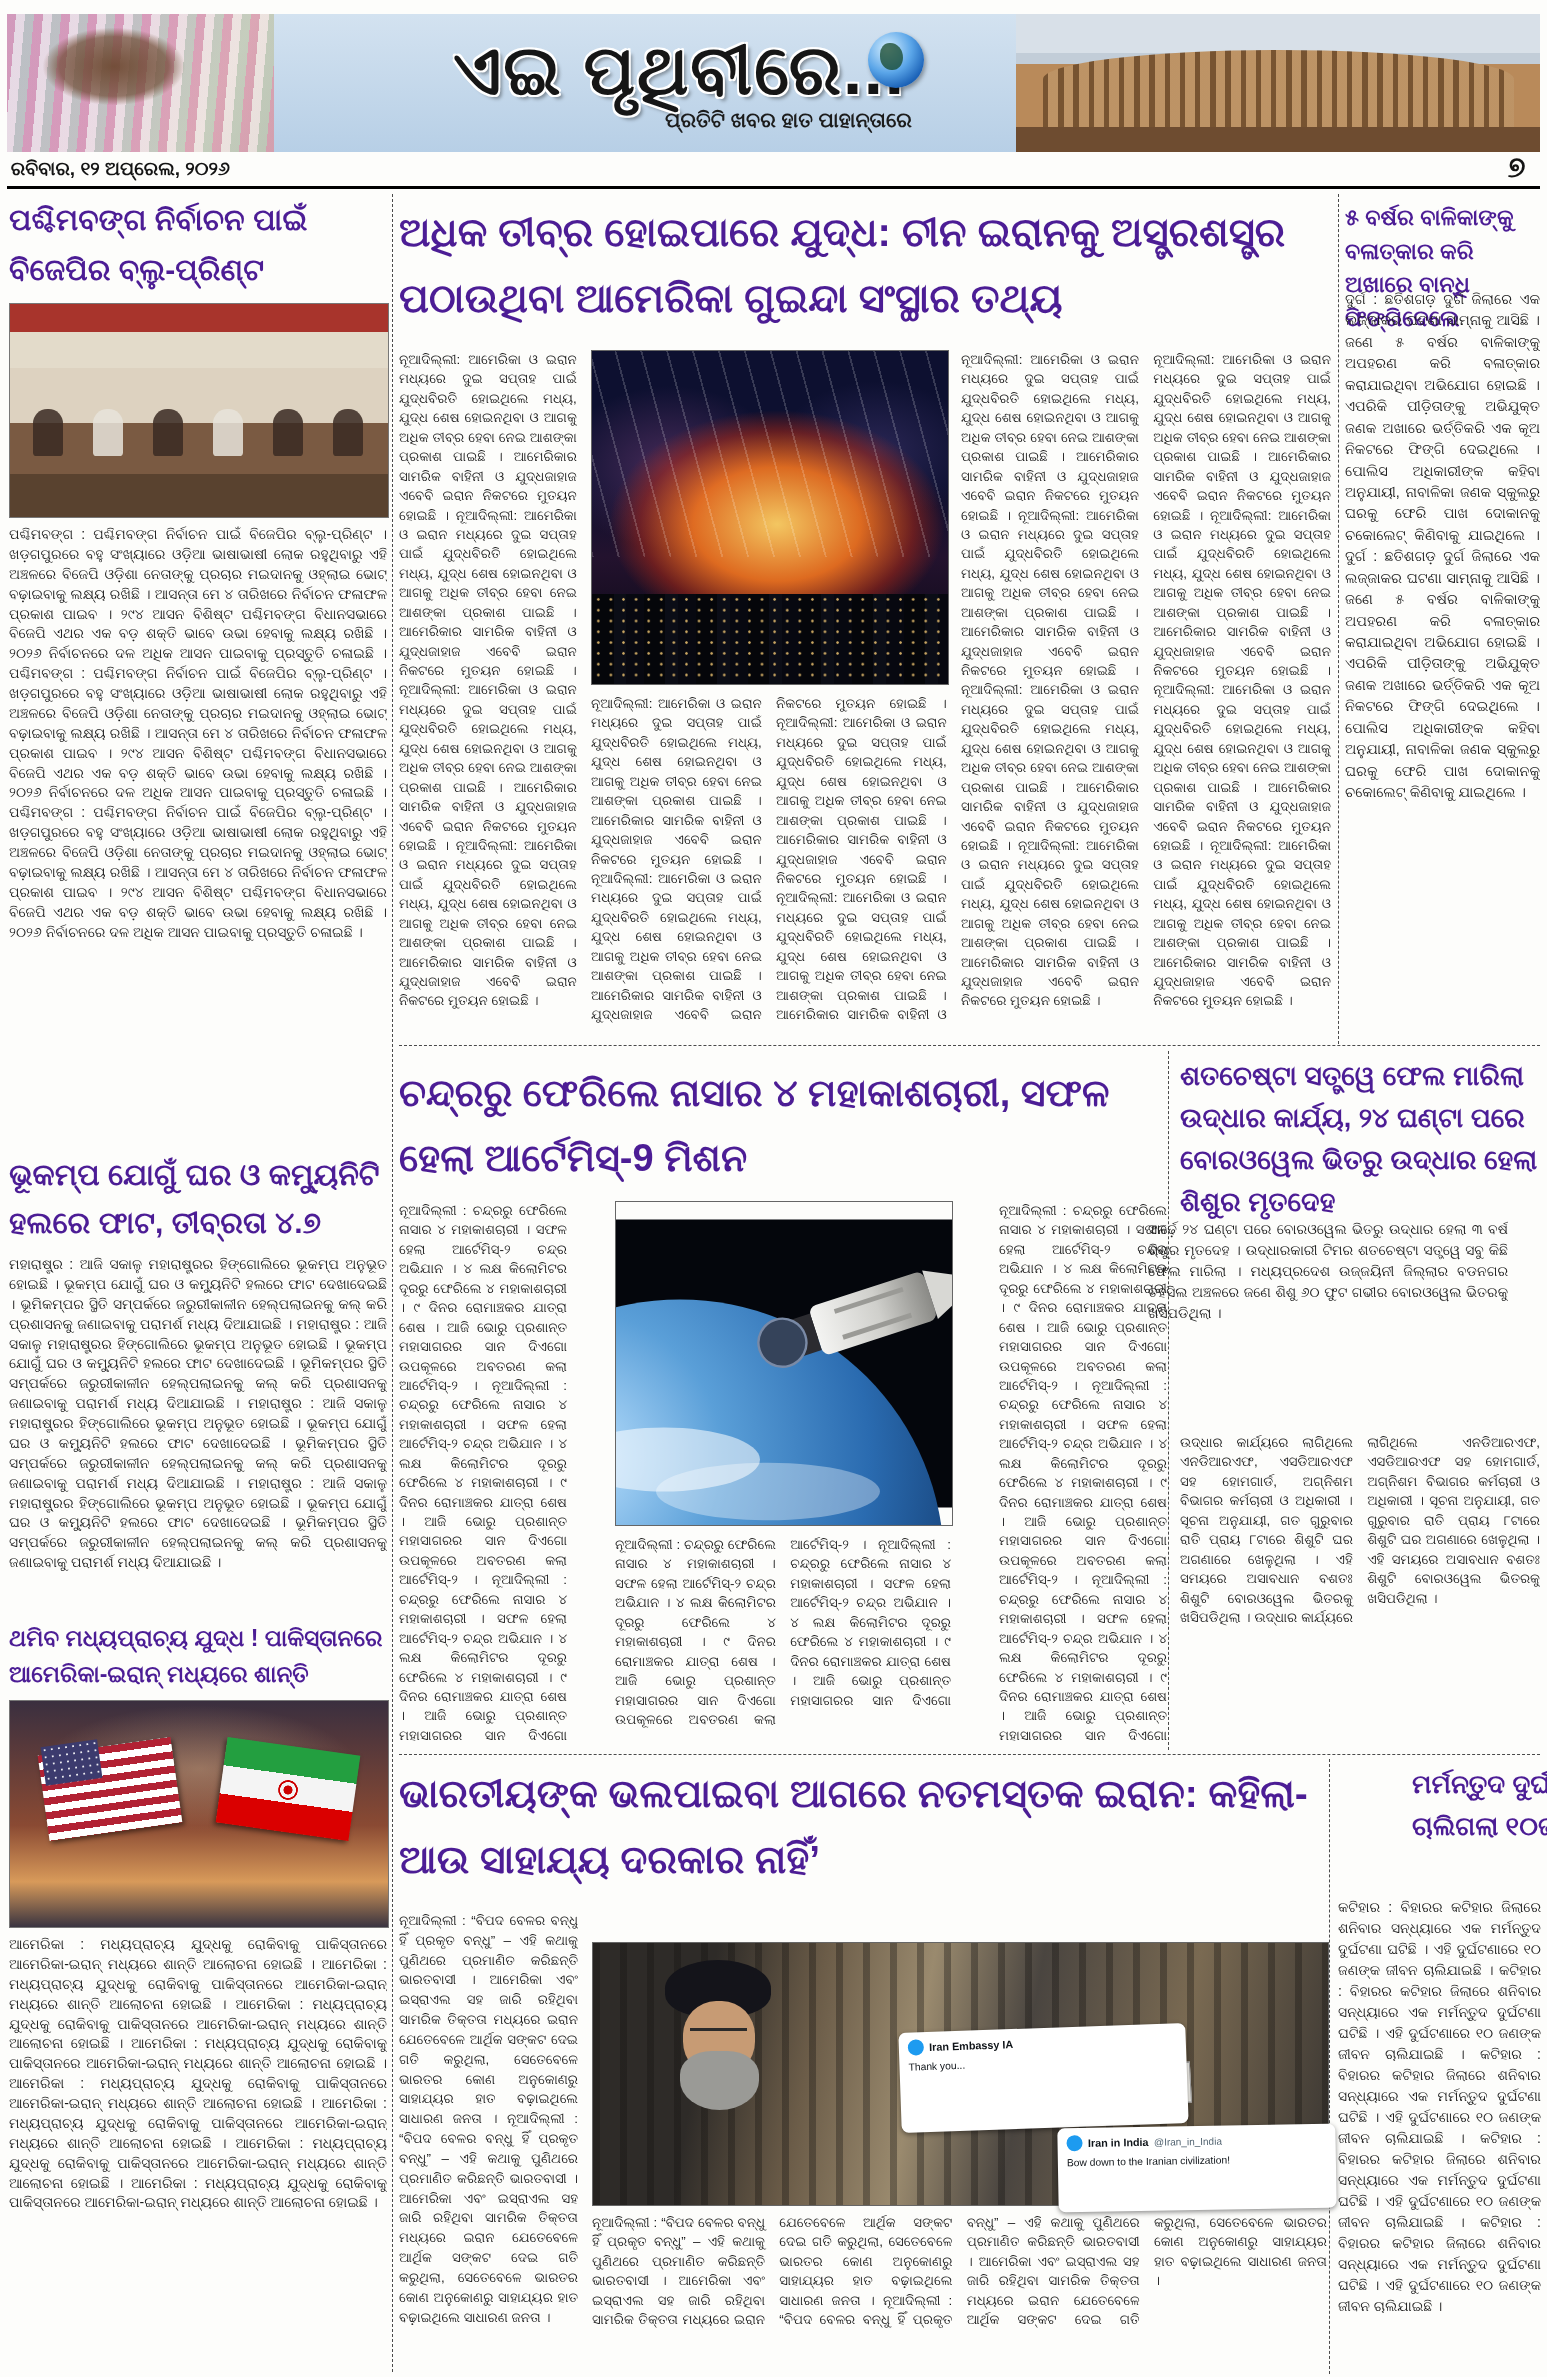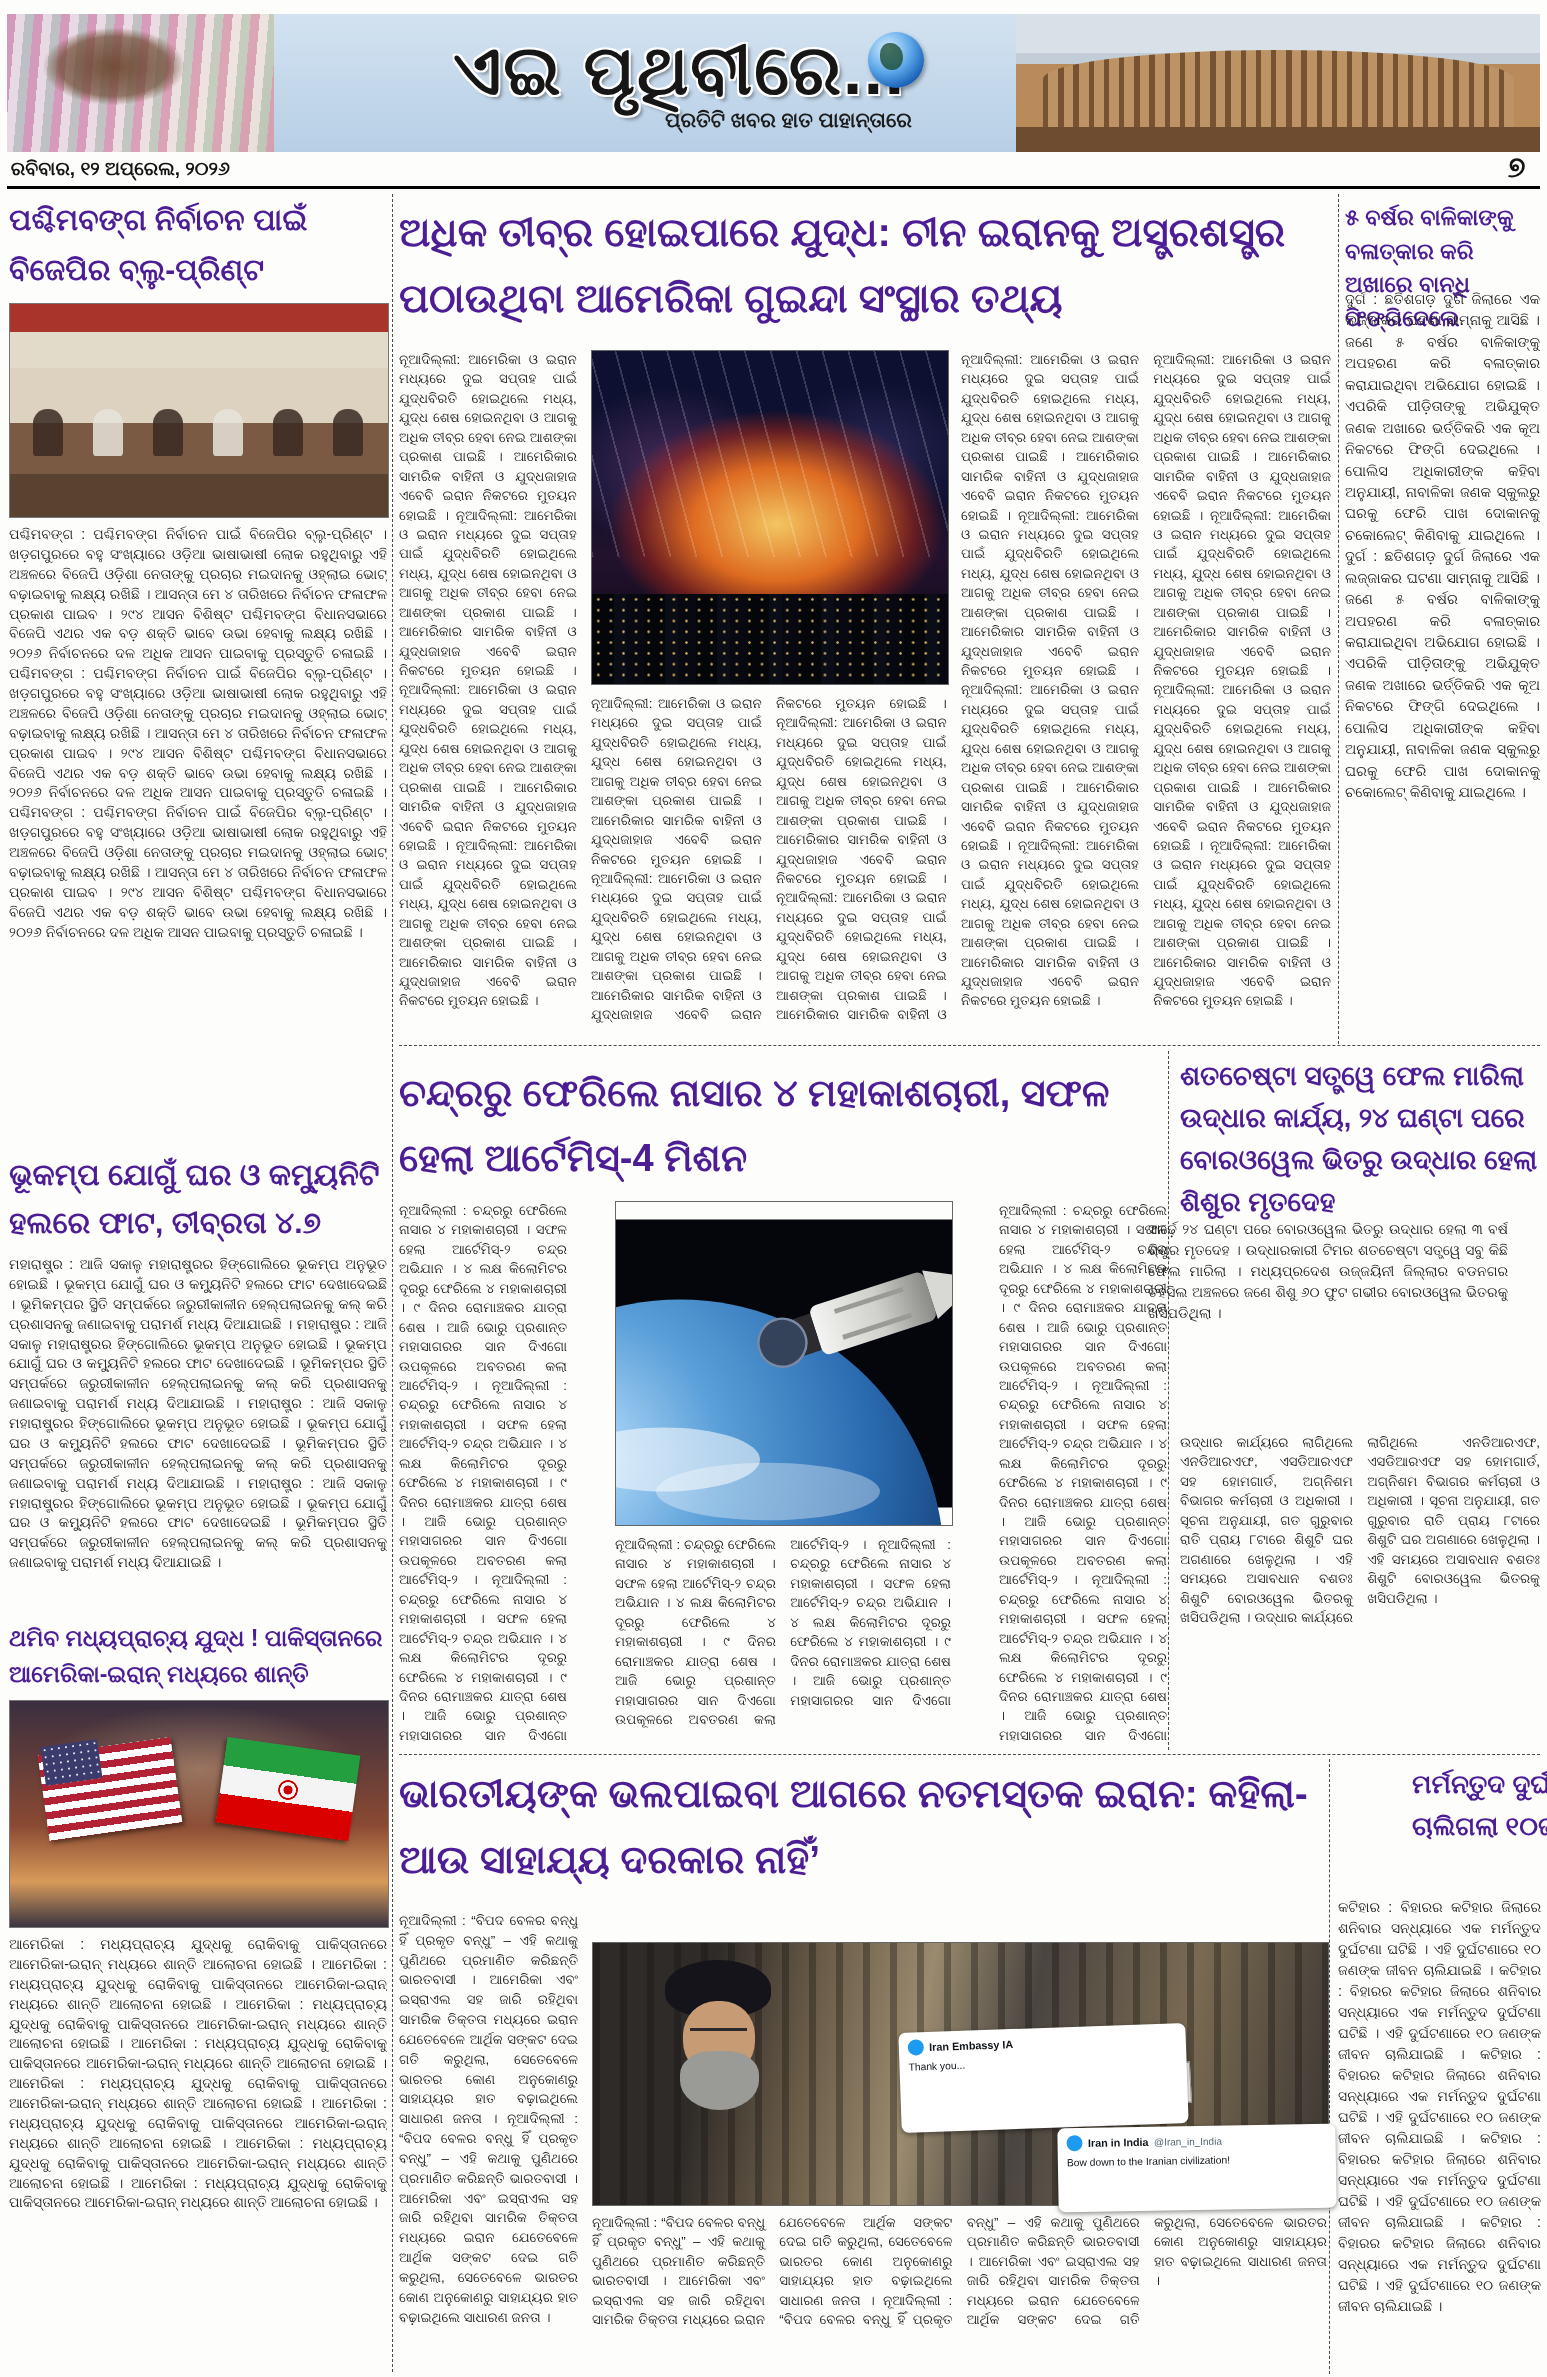--- a/index.html
+++ b/index.html
@@ -175,21 +175,21 @@
     </div>
     <div class="bodytext cols2 war-mid-text">ନୂଆଦିଲ୍ଲୀ: ଆମେରିକା ଓ ଇରାନ ମଧ୍ୟରେ ଦୁଇ ସପ୍ତାହ ପାଇଁ ଯୁଦ୍ଧବିରତି ହୋଇଥିଲେ ମଧ୍ୟ, ଯୁଦ୍ଧ ଶେଷ ହୋଇନଥିବା ଓ ଆଗକୁ ଅଧିକ ତୀବ୍ର ହେବା ନେଇ ଆଶଙ୍କା ପ୍ରକାଶ ପାଇଛି । ଆମେରିକାର ସାମରିକ ବାହିନୀ ଓ ଯୁଦ୍ଧଜାହାଜ ଏବେବି ଇରାନ ନିକଟରେ ମୁତୟନ ହୋଇଛି । ନୂଆଦିଲ୍ଲୀ: ଆମେରିକା ଓ ଇରାନ ମଧ୍ୟରେ ଦୁଇ ସପ୍ତାହ ପାଇଁ ଯୁଦ୍ଧବିରତି ହୋଇଥିଲେ ମଧ୍ୟ, ଯୁଦ୍ଧ ଶେଷ ହୋଇନଥିବା ଓ ଆଗକୁ ଅଧିକ ତୀବ୍ର ହେବା ନେଇ ଆଶଙ୍କା ପ୍ରକାଶ ପାଇଛି । ଆମେରିକାର ସାମରିକ ବାହିନୀ ଓ ଯୁଦ୍ଧଜାହାଜ ଏବେବି ଇରାନ ନିକଟରେ ମୁତୟନ ହୋଇଛି । ନୂଆଦିଲ୍ଲୀ: ଆମେରିକା ଓ ଇରାନ ମଧ୍ୟରେ ଦୁଇ ସପ୍ତାହ ପାଇଁ ଯୁଦ୍ଧବିରତି ହୋଇଥିଲେ ମଧ୍ୟ, ଯୁଦ୍ଧ ଶେଷ ହୋଇନଥିବା ଓ ଆଗକୁ ଅଧିକ ତୀବ୍ର ହେବା ନେଇ ଆଶଙ୍କା ପ୍ରକାଶ ପାଇଛି । ଆମେରିକାର ସାମରିକ ବାହିନୀ ଓ ଯୁଦ୍ଧଜାହାଜ ଏବେବି ଇରାନ ନିକଟରେ ମୁତୟନ ହୋଇଛି । ନୂଆଦିଲ୍ଲୀ: ଆମେରିକା ଓ ଇରାନ ମଧ୍ୟରେ ଦୁଇ ସପ୍ତାହ ପାଇଁ ଯୁଦ୍ଧବିରତି ହୋଇଥିଲେ ମଧ୍ୟ, ଯୁଦ୍ଧ ଶେଷ ହୋଇନଥିବା ଓ ଆଗକୁ ଅଧିକ ତୀବ୍ର ହେବା ନେଇ ଆଶଙ୍କା ପ୍ରକାଶ ପାଇଛି । ଆମେରିକାର ସାମରିକ ବାହିନୀ ଓ ଯୁଦ୍ଧଜାହାଜ ଏବେବି ଇରାନ ନିକଟରେ ମୁତୟନ ହୋଇଛି ।</div>
   </div>
   <div class="bodytext war-col">ନୂଆଦିଲ୍ଲୀ: ଆମେରିକା ଓ ଇରାନ ମଧ୍ୟରେ ଦୁଇ ସପ୍ତାହ ପାଇଁ ଯୁଦ୍ଧବିରତି ହୋଇଥିଲେ ମଧ୍ୟ, ଯୁଦ୍ଧ ଶେଷ ହୋଇନଥିବା ଓ ଆଗକୁ ଅଧିକ ତୀବ୍ର ହେବା ନେଇ ଆଶଙ୍କା ପ୍ରକାଶ ପାଇଛି । ଆମେରିକାର ସାମରିକ ବାହିନୀ ଓ ଯୁଦ୍ଧଜାହାଜ ଏବେବି ଇରାନ ନିକଟରେ ମୁତୟନ ହୋଇଛି । ନୂଆଦିଲ୍ଲୀ: ଆମେରିକା ଓ ଇରାନ ମଧ୍ୟରେ ଦୁଇ ସପ୍ତାହ ପାଇଁ ଯୁଦ୍ଧବିରତି ହୋଇଥିଲେ ମଧ୍ୟ, ଯୁଦ୍ଧ ଶେଷ ହୋଇନଥିବା ଓ ଆଗକୁ ଅଧିକ ତୀବ୍ର ହେବା ନେଇ ଆଶଙ୍କା ପ୍ରକାଶ ପାଇଛି । ଆମେରିକାର ସାମରିକ ବାହିନୀ ଓ ଯୁଦ୍ଧଜାହାଜ ଏବେବି ଇରାନ ନିକଟରେ ମୁତୟନ ହୋଇଛି । ନୂଆଦିଲ୍ଲୀ: ଆମେରିକା ଓ ଇରାନ ମଧ୍ୟରେ ଦୁଇ ସପ୍ତାହ ପାଇଁ ଯୁଦ୍ଧବିରତି ହୋଇଥିଲେ ମଧ୍ୟ, ଯୁଦ୍ଧ ଶେଷ ହୋଇନଥିବା ଓ ଆଗକୁ ଅଧିକ ତୀବ୍ର ହେବା ନେଇ ଆଶଙ୍କା ପ୍ରକାଶ ପାଇଛି । ଆମେରିକାର ସାମରିକ ବାହିନୀ ଓ ଯୁଦ୍ଧଜାହାଜ ଏବେବି ଇରାନ ନିକଟରେ ମୁତୟନ ହୋଇଛି । ନୂଆଦିଲ୍ଲୀ: ଆମେରିକା ଓ ଇରାନ ମଧ୍ୟରେ ଦୁଇ ସପ୍ତାହ ପାଇଁ ଯୁଦ୍ଧବିରତି ହୋଇଥିଲେ ମଧ୍ୟ, ଯୁଦ୍ଧ ଶେଷ ହୋଇନଥିବା ଓ ଆଗକୁ ଅଧିକ ତୀବ୍ର ହେବା ନେଇ ଆଶଙ୍କା ପ୍ରକାଶ ପାଇଛି । ଆମେରିକାର ସାମରିକ ବାହିନୀ ଓ ଯୁଦ୍ଧଜାହାଜ ଏବେବି ଇରାନ ନିକଟରେ ମୁତୟନ ହୋଇଛି ।</div>
   <div class="bodytext war-col">ନୂଆଦିଲ୍ଲୀ: ଆମେରିକା ଓ ଇରାନ ମଧ୍ୟରେ ଦୁଇ ସପ୍ତାହ ପାଇଁ ଯୁଦ୍ଧବିରତି ହୋଇଥିଲେ ମଧ୍ୟ, ଯୁଦ୍ଧ ଶେଷ ହୋଇନଥିବା ଓ ଆଗକୁ ଅଧିକ ତୀବ୍ର ହେବା ନେଇ ଆଶଙ୍କା ପ୍ରକାଶ ପାଇଛି । ଆମେରିକାର ସାମରିକ ବାହିନୀ ଓ ଯୁଦ୍ଧଜାହାଜ ଏବେବି ଇରାନ ନିକଟରେ ମୁତୟନ ହୋଇଛି । ନୂଆଦିଲ୍ଲୀ: ଆମେରିକା ଓ ଇରାନ ମଧ୍ୟରେ ଦୁଇ ସପ୍ତାହ ପାଇଁ ଯୁଦ୍ଧବିରତି ହୋଇଥିଲେ ମଧ୍ୟ, ଯୁଦ୍ଧ ଶେଷ ହୋଇନଥିବା ଓ ଆଗକୁ ଅଧିକ ତୀବ୍ର ହେବା ନେଇ ଆଶଙ୍କା ପ୍ରକାଶ ପାଇଛି । ଆମେରିକାର ସାମରିକ ବାହିନୀ ଓ ଯୁଦ୍ଧଜାହାଜ ଏବେବି ଇରାନ ନିକଟରେ ମୁତୟନ ହୋଇଛି । ନୂଆଦିଲ୍ଲୀ: ଆମେରିକା ଓ ଇରାନ ମଧ୍ୟରେ ଦୁଇ ସପ୍ତାହ ପାଇଁ ଯୁଦ୍ଧବିରତି ହୋଇଥିଲେ ମଧ୍ୟ, ଯୁଦ୍ଧ ଶେଷ ହୋଇନଥିବା ଓ ଆଗକୁ ଅଧିକ ତୀବ୍ର ହେବା ନେଇ ଆଶଙ୍କା ପ୍ରକାଶ ପାଇଛି । ଆମେରିକାର ସାମରିକ ବାହିନୀ ଓ ଯୁଦ୍ଧଜାହାଜ ଏବେବି ଇରାନ ନିକଟରେ ମୁତୟନ ହୋଇଛି । ନୂଆଦିଲ୍ଲୀ: ଆମେରିକା ଓ ଇରାନ ମଧ୍ୟରେ ଦୁଇ ସପ୍ତାହ ପାଇଁ ଯୁଦ୍ଧବିରତି ହୋଇଥିଲେ ମଧ୍ୟ, ଯୁଦ୍ଧ ଶେଷ ହୋଇନଥିବା ଓ ଆଗକୁ ଅଧିକ ତୀବ୍ର ହେବା ନେଇ ଆଶଙ୍କା ପ୍ରକାଶ ପାଇଛି । ଆମେରିକାର ସାମରିକ ବାହିନୀ ଓ ଯୁଦ୍ଧଜାହାଜ ଏବେବି ଇରାନ ନିକଟରେ ମୁତୟନ ହୋଇଛି ।</div>
 </div>
 
 <div class="abs headline girl-head">୫ ବର୍ଷର ବାଳିକାଙ୍କୁ ବଳାତ୍କାର କରି ଅଖାରେ ବାନ୍ଧି ଫିଙ୍ଗିଦେଲେ</div>
 <div class="abs bodytext girl-body">ଦୁର୍ଗ : ଛତିଶଗଡ଼ ଦୁର୍ଗ ଜିଲାରେ ଏକ ଲଜ୍ଜାକର ଘଟଣା ସାମ୍ନାକୁ ଆସିଛି । ଜଣେ ୫ ବର୍ଷର ବାଳିକାଙ୍କୁ ଅପହରଣ କରି ବଳାତ୍କାର କରାଯାଇଥିବା ଅଭିଯୋଗ ହୋଇଛି । ଏପରିକି ପୀଡ଼ିତାଙ୍କୁ ଅଭିଯୁକ୍ତ ଜଣକ ଅଖାରେ ଭର୍ତ୍ତିକରି ଏକ କୂଅ ନିକଟରେ ଫିଙ୍ଗି ଦେଇଥିଲେ । ପୋଲିସ ଅଧିକାରୀଙ୍କ କହିବା ଅନୁଯାୟୀ, ନାବାଳିକା ଜଣକ ସ୍କୁଲରୁ ଘରକୁ ଫେରି ପାଖ ଦୋକାନକୁ ଚକୋଲେଟ୍ କିଣିବାକୁ ଯାଇଥିଲେ । ଦୁର୍ଗ : ଛତିଶଗଡ଼ ଦୁର୍ଗ ଜିଲାରେ ଏକ ଲଜ୍ଜାକର ଘଟଣା ସାମ୍ନାକୁ ଆସିଛି । ଜଣେ ୫ ବର୍ଷର ବାଳିକାଙ୍କୁ ଅପହରଣ କରି ବଳାତ୍କାର କରାଯାଇଥିବା ଅଭିଯୋଗ ହୋଇଛି । ଏପରିକି ପୀଡ଼ିତାଙ୍କୁ ଅଭିଯୁକ୍ତ ଜଣକ ଅଖାରେ ଭର୍ତ୍ତିକରି ଏକ କୂଅ ନିକଟରେ ଫିଙ୍ଗି ଦେଇଥିଲେ । ପୋଲିସ ଅଧିକାରୀଙ୍କ କହିବା ଅନୁଯାୟୀ, ନାବାଳିକା ଜଣକ ସ୍କୁଲରୁ ଘରକୁ ଫେରି ପାଖ ଦୋକାନକୁ ଚକୋଲେଟ୍ କିଣିବାକୁ ଯାଇଥିଲେ ।</div>
 
-<div class="abs headline artemis-head">ଚନ୍ଦ୍ରରୁ ଫେରିଲେ ନାସାର ୪ ମହାକାଶଚାରୀ, ସଫଳ ହେଲା ଆର୍ଟେମିସ୍-4 ମିଶନ</div>
+<div class="abs headline artemis-head">ଚନ୍ଦ୍ରରୁ ଫେରିଲେ ନାସାର ୪ ମହାକାଶଚାରୀ, ସଫଳ ହେଲା ଆର୍ଟେମିସ୍-9 ମିଶନ</div>
 <div class="abs artemis-body">
   <div class="bodytext artemis-col">ନୂଆଦିଲ୍ଲୀ : ଚନ୍ଦ୍ରରୁ ଫେରିଲେ ନାସାର ୪ ମହାକାଶଚାରୀ । ସଫଳ ହେଲା ଆର୍ଟେମିସ୍-୨ ଚନ୍ଦ୍ର ଅଭିଯାନ । ୪ ଲକ୍ଷ କିଲୋମିଟର ଦୂରରୁ ଫେରିଲେ ୪ ମହାକାଶଚାରୀ । ୯ ଦିନର ରୋମାଞ୍ଚକର ଯାତ୍ରା ଶେଷ । ଆଜି ଭୋରୁ ପ୍ରଶାନ୍ତ ମହାସାଗରର ସାନ ଦିଏଗୋ ଉପକୂଳରେ ଅବତରଣ କଲା ଆର୍ଟେମିସ୍-୨ । ନୂଆଦିଲ୍ଲୀ : ଚନ୍ଦ୍ରରୁ ଫେରିଲେ ନାସାର ୪ ମହାକାଶଚାରୀ । ସଫଳ ହେଲା ଆର୍ଟେମିସ୍-୨ ଚନ୍ଦ୍ର ଅଭିଯାନ । ୪ ଲକ୍ଷ କିଲୋମିଟର ଦୂରରୁ ଫେରିଲେ ୪ ମହାକାଶଚାରୀ । ୯ ଦିନର ରୋମାଞ୍ଚକର ଯାତ୍ରା ଶେଷ । ଆଜି ଭୋରୁ ପ୍ରଶାନ୍ତ ମହାସାଗରର ସାନ ଦିଏଗୋ ଉପକୂଳରେ ଅବତରଣ କଲା ଆର୍ଟେମିସ୍-୨ । ନୂଆଦିଲ୍ଲୀ : ଚନ୍ଦ୍ରରୁ ଫେରିଲେ ନାସାର ୪ ମହାକାଶଚାରୀ । ସଫଳ ହେଲା ଆର୍ଟେମିସ୍-୨ ଚନ୍ଦ୍ର ଅଭିଯାନ । ୪ ଲକ୍ଷ କିଲୋମିଟର ଦୂରରୁ ଫେରିଲେ ୪ ମହାକାଶଚାରୀ । ୯ ଦିନର ରୋମାଞ୍ଚକର ଯାତ୍ରା ଶେଷ । ଆଜି ଭୋରୁ ପ୍ରଶାନ୍ତ ମହାସାଗରର ସାନ ଦିଏଗୋ ଉପକୂଳରେ ଅବତରଣ କଲା ଆର୍ଟେମିସ୍-୨ ।</div>
   <div>
     <svg class="artemis-photo" viewBox="0 0 420 360">
       <defs>
         <radialGradient id="earthG" cx="30%" cy="30%" r="80%">
           <stop offset="0%" stop-color="#bfe3ff"></stop>
             <stop offset="35%" stop-color="#5a9fd8"></stop>
           <stop offset="70%" stop-color="#2a6bb0"></stop>
             <stop offset="100%" stop-color="#123a6e"></stop>

